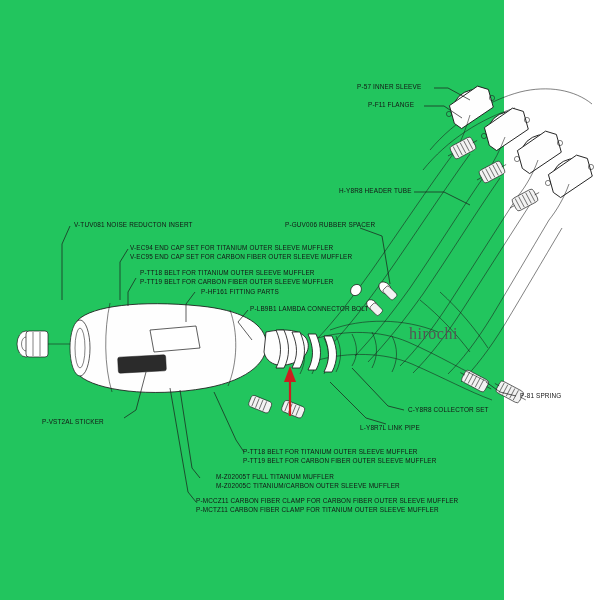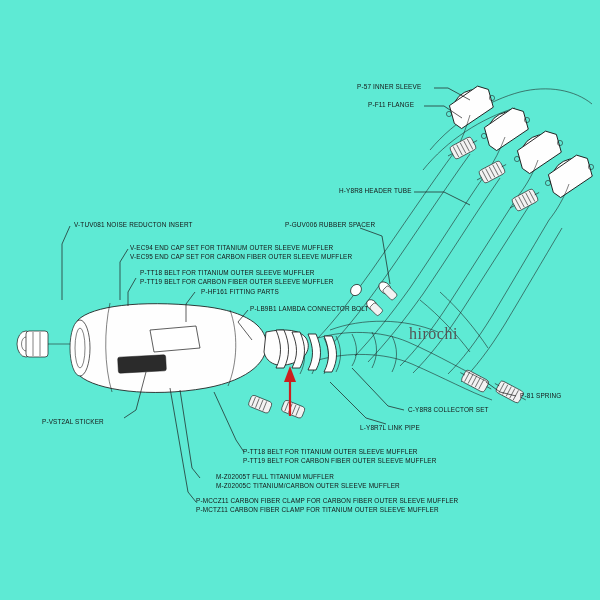--- a/index.html
+++ b/index.html
@@ -1,19 +1,19 @@
 <!DOCTYPE html>
 <html><head>
 <meta charset="utf-8">
 <title>Exhaust System Parts Diagram</title>
 <style>
   html,body{margin:0;padding:0;background:#ffffff;}
   body{width:600px;height:600px;overflow:hidden;
        font-family:"Liberation Sans", sans-serif;color:#1a1a1a;}
-  #stage{position:relative;width:600px;height:600px;background:#5eead4;}
+  #stage{position:relative;width:504px;height:600px;background:#22c55e;}
   svg.art{position:absolute;left:0;top:0;width:600px;height:600px;}
   .lbl{position:absolute;font-size:6.4px;letter-spacing:.15px;
        white-space:nowrap;color:#141414;line-height:1.25;}
   .wm{position:absolute;font-size:16px;color:#555;
       font-family:"Liberation Serif", serif;letter-spacing:.5px;}
   .leader{stroke:#1a1a1a;stroke-width:.7;fill:none;}
   .part{fill:#fefefe;stroke:#1a1a1a;stroke-width:.85;}
   .partL{fill:#ffffff;stroke:#1a1a1a;stroke-width:.7;}
   .thin{fill:none;stroke:#1a1a1a;stroke-width:.55;}
   .shade{fill:#f2f2f2;stroke:#1a1a1a;stroke-width:.6;}

